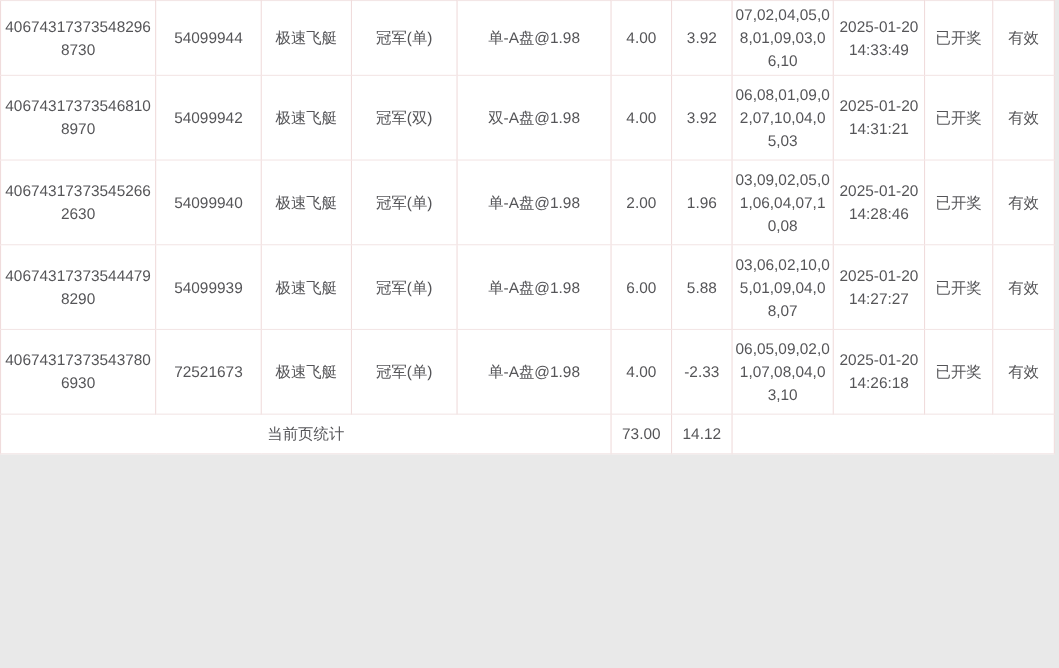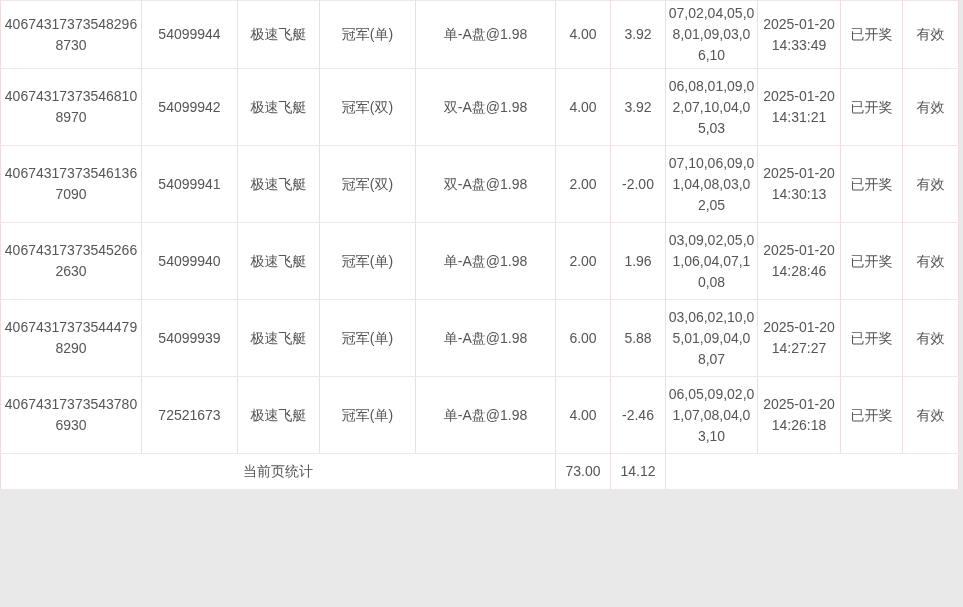--- a/index.html
+++ b/index.html
@@ -90,33 +90,20 @@
           <td>冠军(双)</td>
           <td>双-A盘@1.98</td>
           <td>4.00</td>
           <td>3.92</td>
           <td class="cell-result">06,08,01,09,02,07,10,04,05,03</td>
           <td class="cell-time">2025-01-20 14:31:21</td>
           <td>已开奖</td>
           <td>有效</td>
         </tr>
         <tr class="data-row">
-          <td class="cell-id">406743173735461367090</td>
-          <td>54099941</td>
-          <td>极速飞艇</td>
-          <td>冠军(双)</td>
-          <td>双-A盘@1.98</td>
-          <td>2.00</td>
-          <td>-2.00</td>
-          <td class="cell-result">07,10,06,09,01,04,08,03,02,05</td>
-          <td class="cell-time">2025-01-20 14:30:13</td>
-          <td>已开奖</td>
-          <td>有效</td>
-        </tr>
-        <tr class="data-row">
           <td class="cell-id">406743173735452662630</td>
           <td>54099940</td>
           <td>极速飞艇</td>
           <td>冠军(单)</td>
           <td>单-A盘@1.98</td>
           <td>2.00</td>
           <td>1.96</td>
           <td class="cell-result">03,09,02,05,01,06,04,07,10,08</td>
           <td class="cell-time">2025-01-20 14:28:46</td>
           <td>已开奖</td>
@@ -135,21 +122,21 @@
           <td>已开奖</td>
           <td>有效</td>
         </tr>
         <tr class="data-row">
           <td class="cell-id">406743173735437806930</td>
           <td>72521673</td>
           <td>极速飞艇</td>
           <td>冠军(单)</td>
           <td>单-A盘@1.98</td>
           <td>4.00</td>
-          <td>-2.46</td>
+          <td>-2.33</td>
           <td class="cell-result">06,05,09,02,01,07,08,04,03,10</td>
           <td class="cell-time">2025-01-20 14:26:18</td>
           <td>已开奖</td>
           <td>有效</td>
         </tr>
         <tr class="footer-row">
           <td class="footer-label-cell" colspan="5">当前页统计</td>
           <td>73.00</td>
           <td>14.12</td>
           <td class="footer-empty" colspan="4"></td>

